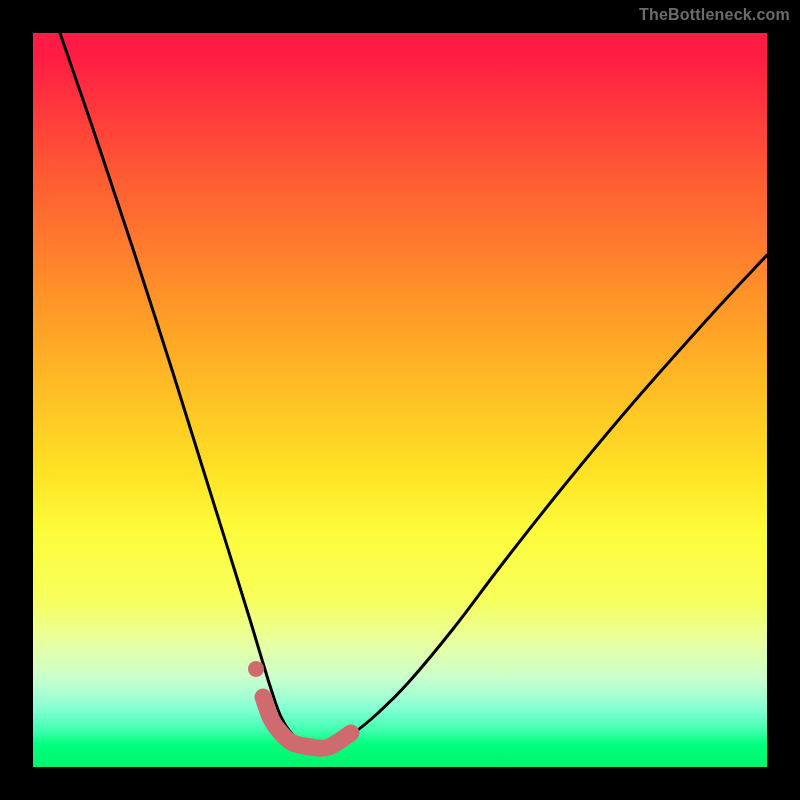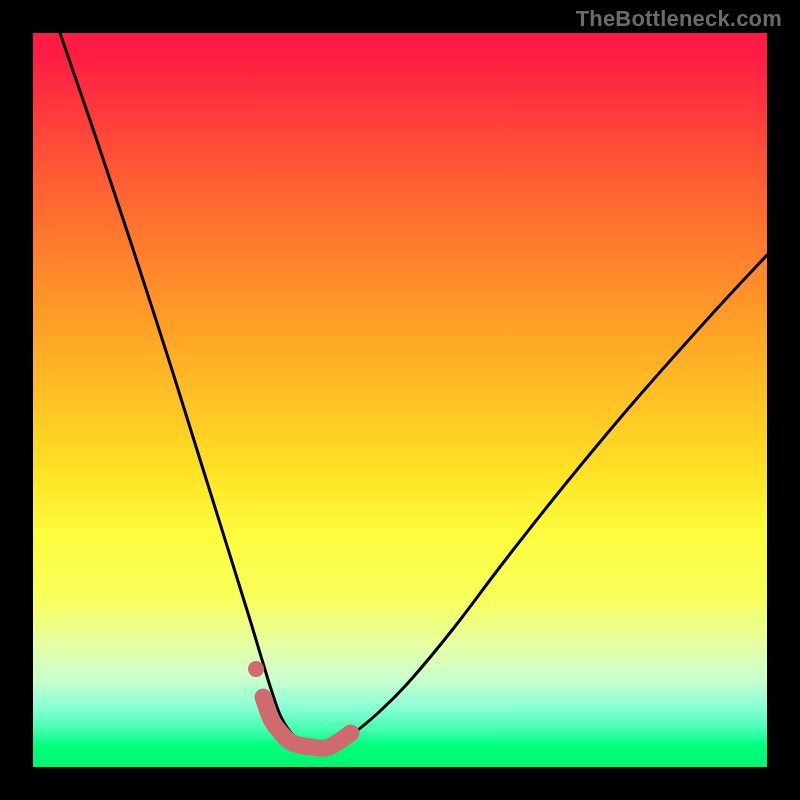--- a/index.html
+++ b/index.html
@@ -29,22 +29,22 @@
       #c9ffcd 88%,
       #87ffd5 92%,
       #40ffb0 95%,
       #00ff7b 97%,
       #00f56f 100%
     );
   }
   .watermark {
     position: absolute;
     top: 6px;
-    right: 18px;
-    font-size: 22px;
+    right: 10px;
+    font-size: 16px;
     font-weight: 600;
     color: #6b6b6b;
     letter-spacing: 0.2px;
   }
   svg.curves {
     position: absolute;
     left: 0; top: 0;
     width: 734px;
     height: 734px;
   }

